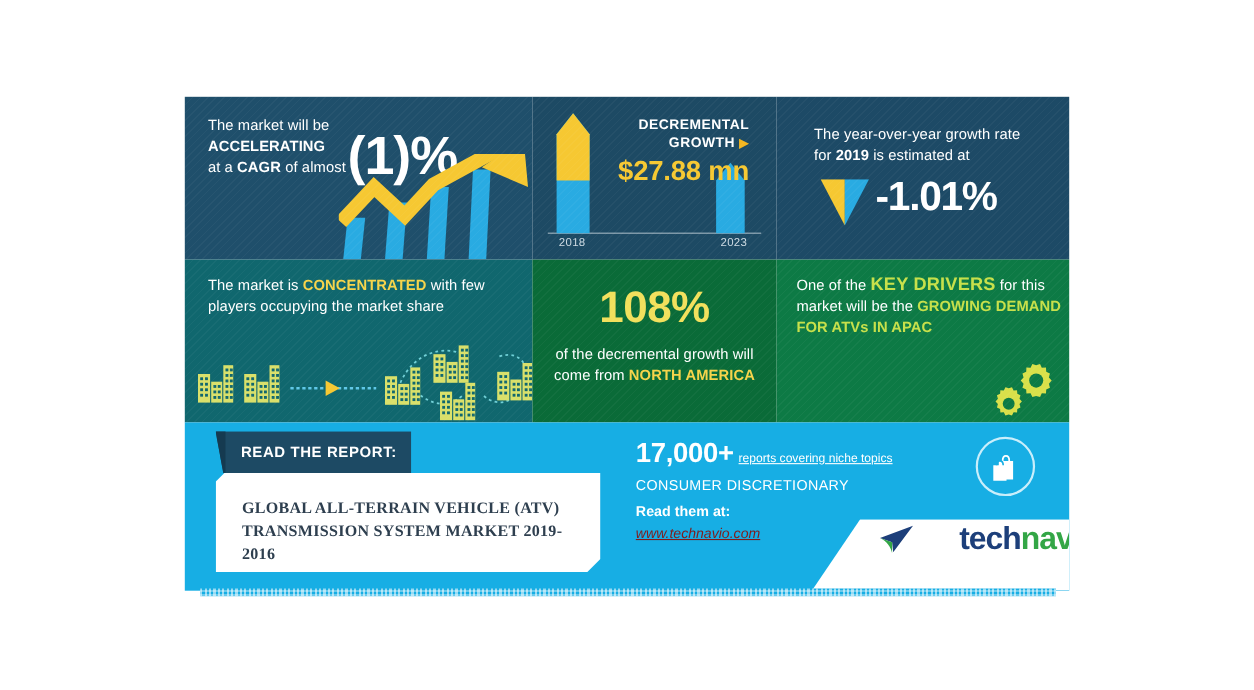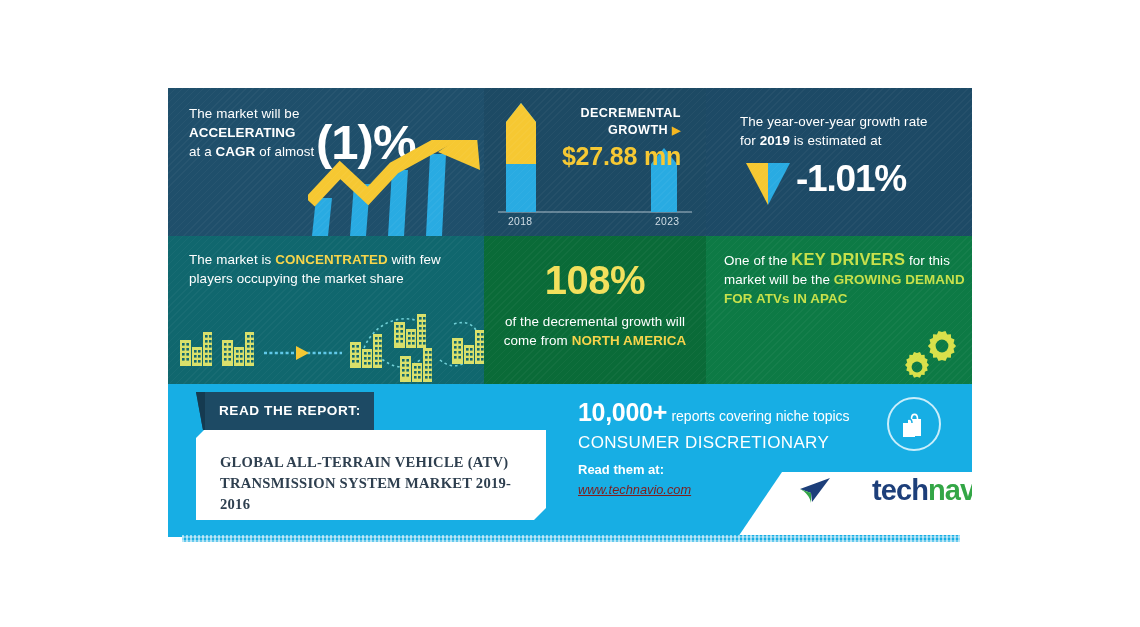--- a/index.html
+++ b/index.html
@@ -108,22 +108,22 @@
     clip-path: polygon(0 8px, 8px 0, 100% 0, 100% 78px, 338px 100%, 0 100%);
     font-weight: bold;
   }
   #report-title {
     position:absolute; left:24px; top:22px; width:310px;
     color:#2e3f4f; font-family:"Liberation Serif", serif;
     font-size:14.6px; line-height:21px; letter-spacing:.25px;
   }
   #stats { position:absolute; left:410px; top:14px; width:330px; color:#fff; }
   #stat-count { font-weight:bold; font-size:25px; letter-spacing:-.3px; }
-  #stat-sub { font-size:14px; }
-  #stat-sector { font-size:17px; letter-spacing:.35px; margin-top:6px; }
+  #stat-sub { font-size:11px;text-decoration:underline; }
+  #stat-sector { font-size:13px; letter-spacing:.35px; margin-top:6px; }
   #stat-read { font-size:13px; margin-top:9px;font-weight:bold; }
   #stat-url {
     font-size:12.8px; font-style:italic; text-decoration:underline;
     color:#7f1d1d; display:inline-block; margin-top:5px;
   }
   #bag-circle { position:absolute; left:718px; top:12px; width:56px; height:56px; }
   #logo-wrap {
     position:absolute; left:570px; top:88px; width:234px; height:65px;
     background:#ffffff;
     clip-path: polygon(44px 0, 100% 0, 100% 100%, 0 100%);
@@ -303,21 +303,21 @@
 
     <div id="report-card">
       <div id="report-title">
         <span>GLOBAL ALL-TERRAIN VEHICLE (ATV)</span><br>
         <span>TRANSMISSION SYSTEM MARKET 2019-2016</span>
       </div>
     </div>
 
     <div id="stats">
       <div>
-        <span id="stat-count">10,000+</span>
+        <span id="stat-count">17,000+</span>
         <span id="stat-sub">reports covering niche topics</span>
       </div>
       <div id="stat-sector">CONSUMER DISCRETIONARY</div>
       <div id="stat-read">Read them at:</div>
       <a id="stat-url" href="#">www.technavio.com</a>
     </div>
 
     <svg id="bag-circle" viewBox="0 0 56 56">
       <circle cx="28" cy="28" r="26" fill="none" stroke="#c9eefb" stroke-width="2"></circle>
       <path d="M22,23 h13 v17 h-13z" fill="#ffffff"></path>

